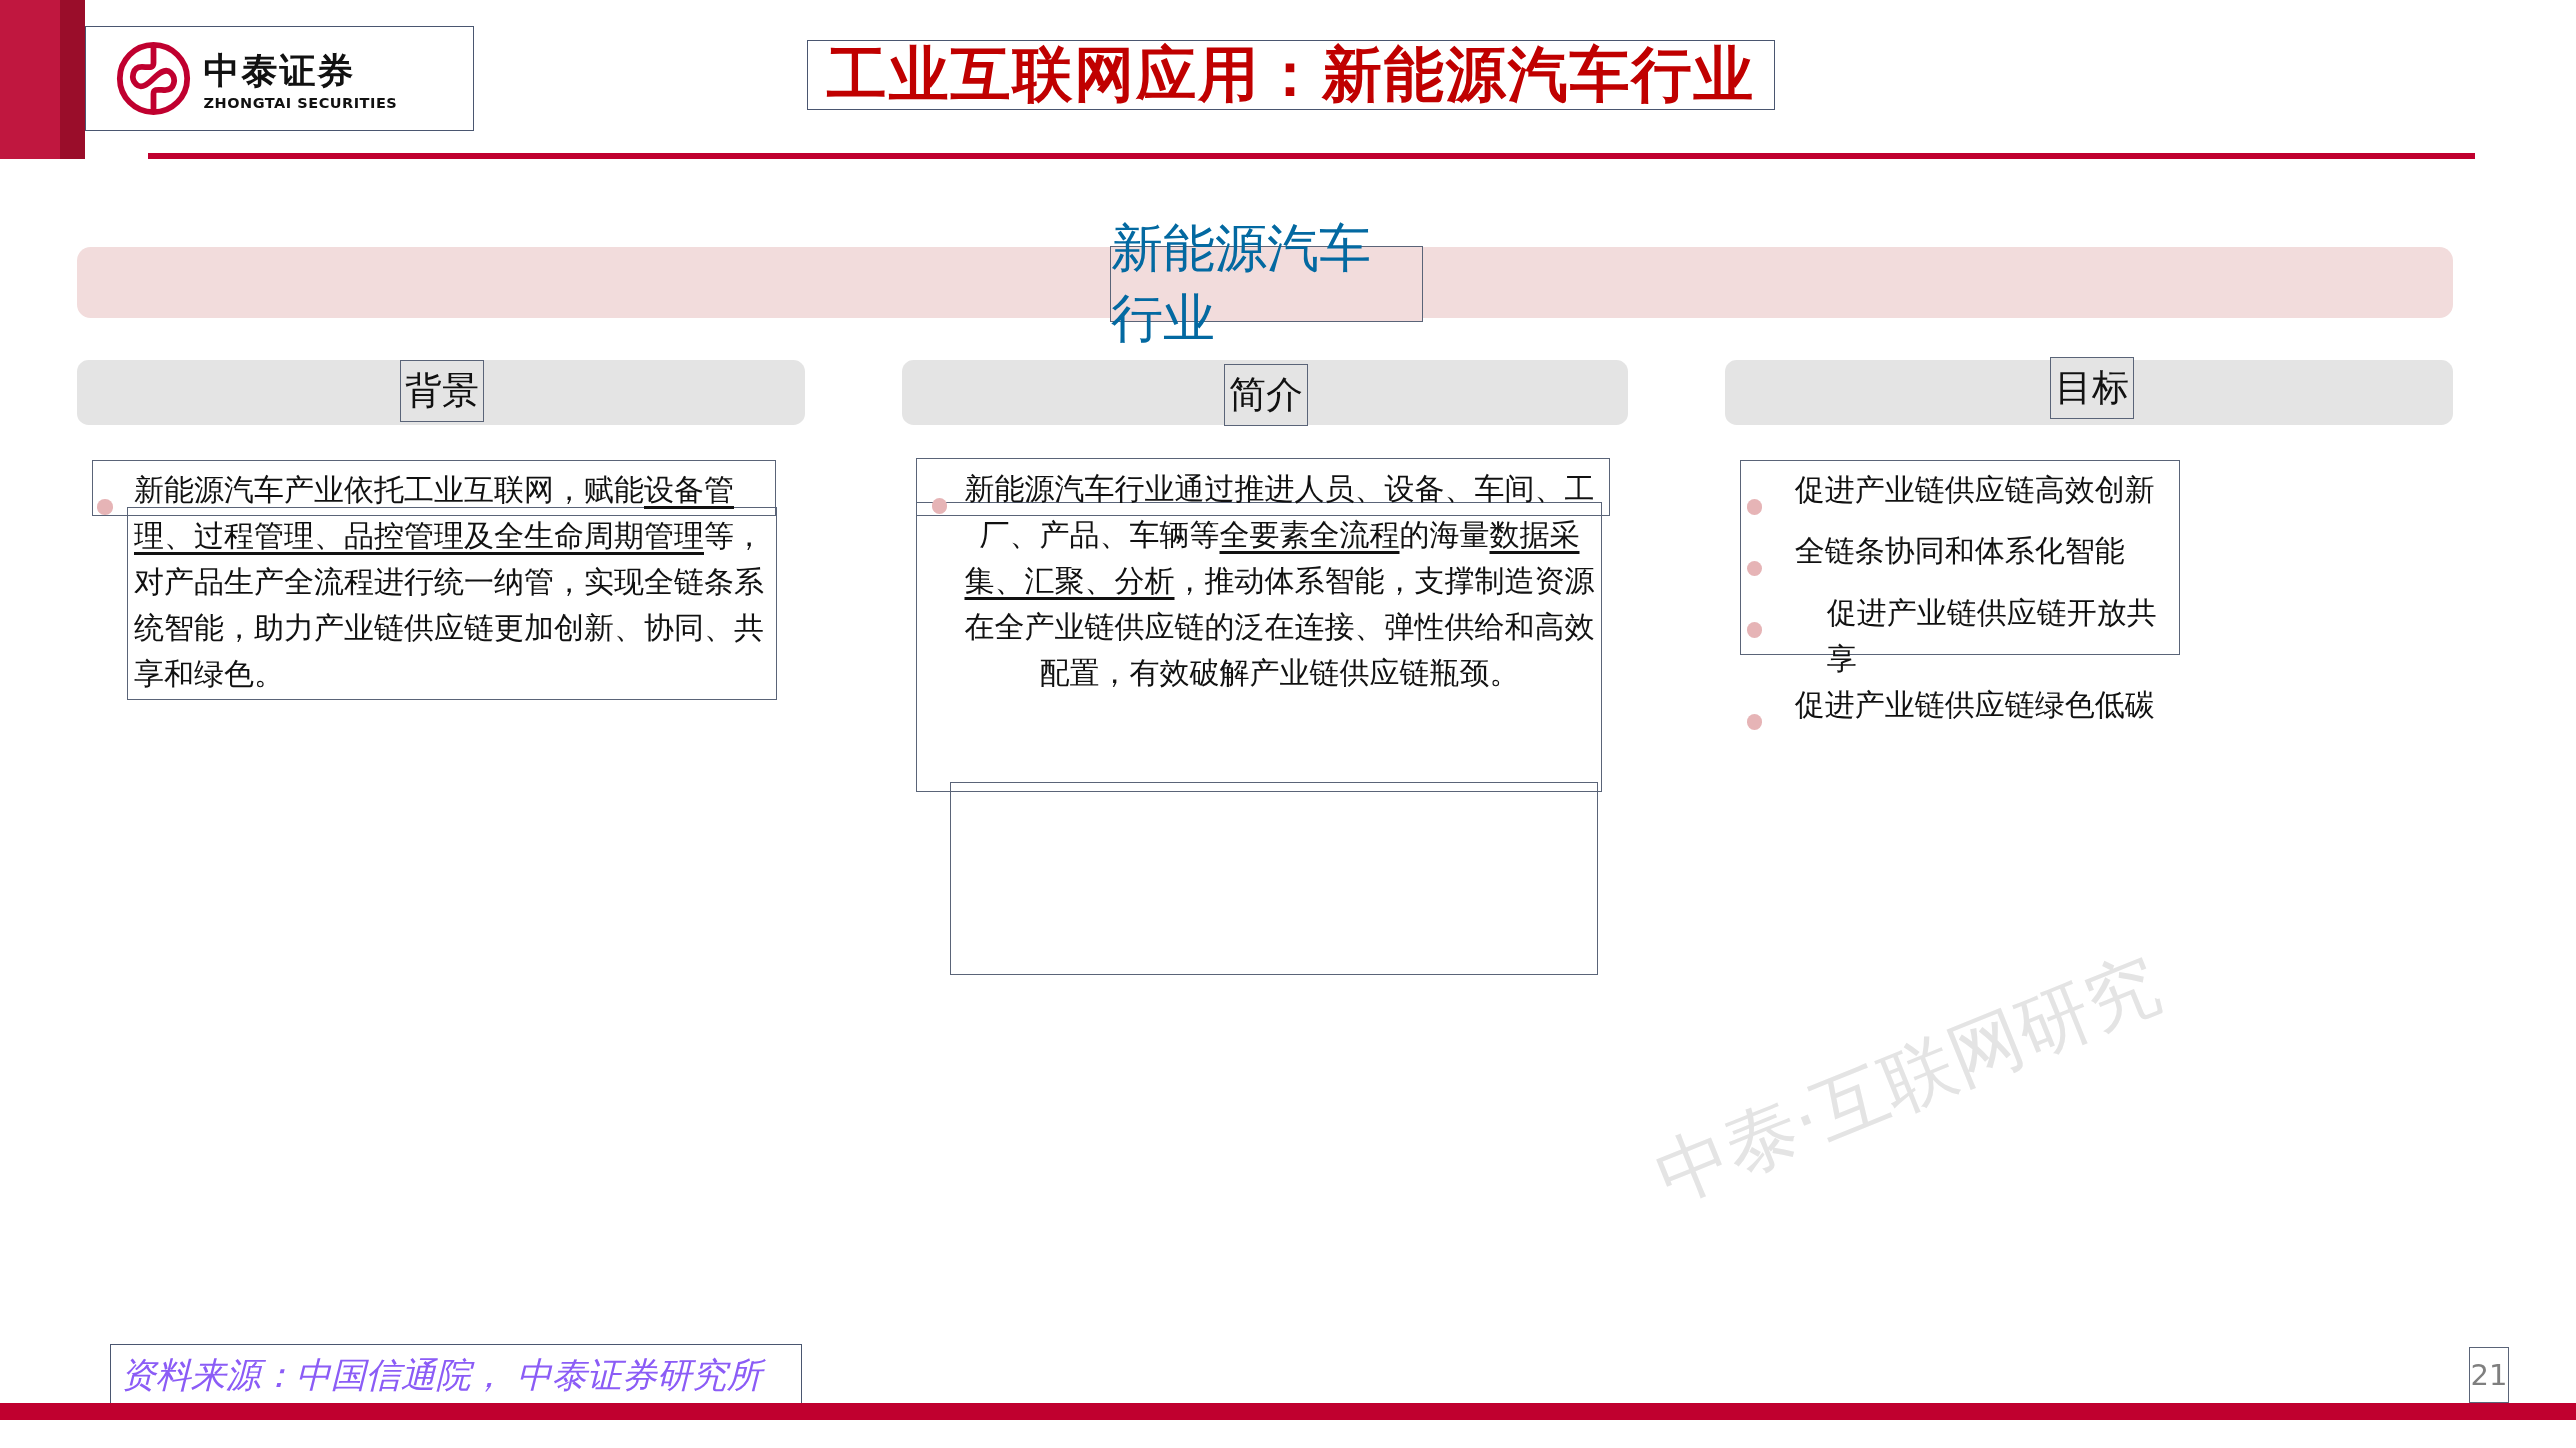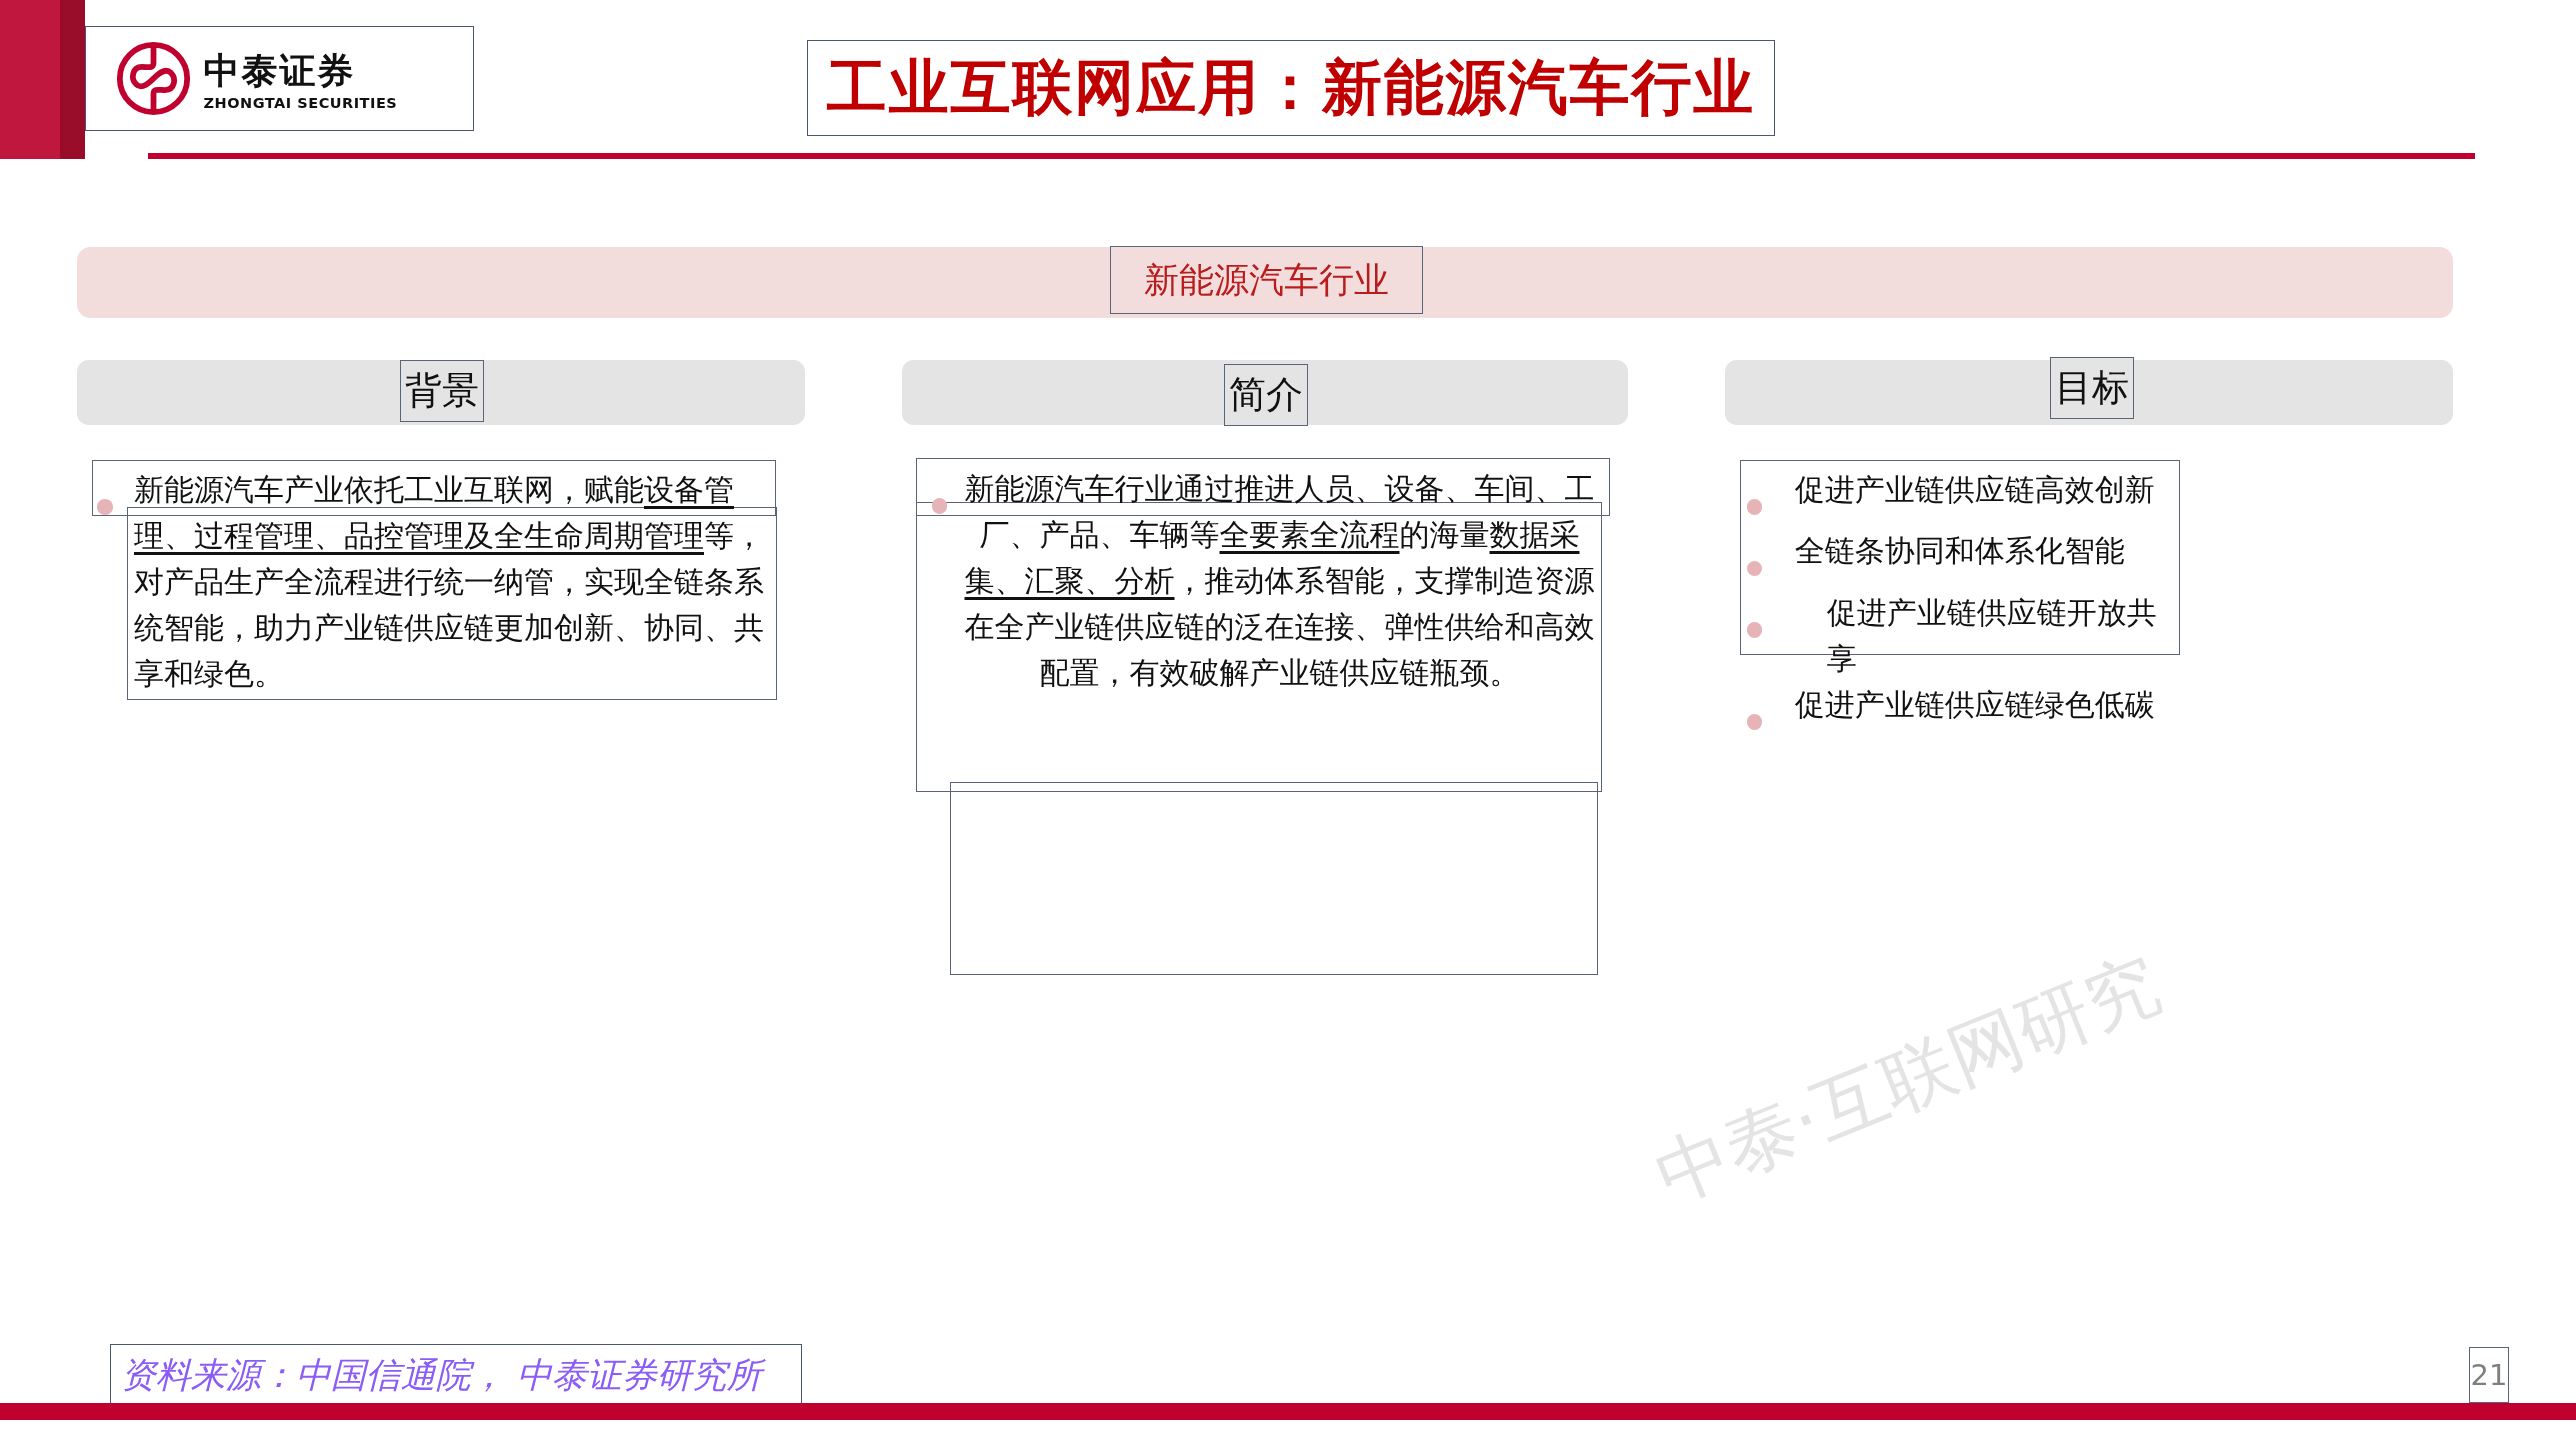--- a/index.html
+++ b/index.html
@@ -15,32 +15,32 @@
   .logo-box {
     left:85px; top:26px; width:389px; height:105px;
     border:1.9px solid #4a5670; box-sizing:border-box; background:#fff;
     display:flex; align-items:center;
   }
   .logo-mark { margin-left:29px; width:77px; height:77px; }
   .logo-text { margin-left:11.6px; display:flex; flex-direction:column; }
   .logo-cn { font-size:36px; font-weight:bold; letter-spacing:1.9px; line-height:48px; color:#111; }
   .logo-en { font-size:14.5px; font-weight:bold; letter-spacing:0.5px; color:#111; }
   .title-box {
-    left:807px; top:40px; width:968px; height:96px;
+    left:807px; top:40px; width:968px; height:70px;
     border:1.9px solid #4a5670; box-sizing:border-box; background:#fff;
     display:flex; align-items:center; justify-content:center;
   }
   .title-text { font-size:60px; font-weight:bold; color:#C00000; letter-spacing:1.9px; }
   .top-line { left:148px; top:153px; width:2327px; height:5.8px; background:#C0002F; }
   .pink-bar { left:77px; top:247px; width:2376px; height:71px; background:#F2DCDC; border-radius:13.5px; }
   .center-label {
-    left:1110px; top:246px; width:313px; height:68px;
+    left:1110px; top:246px; width:313px; height:76px;
     border:1.9px solid #5a6478; box-sizing:border-box;
     display:flex; align-items:center; justify-content:center;
-    font-size:35px; color:#b91c1c; background:#F2DCDC;
+    font-size:52px; color:#0369a1; background:#F2DCDC;
   }
   .gray-bar { top:360px; height:65px; background:#E4E4E4; border-radius:11.6px; }
   .col-label {
     border:1.9px solid #5a6478; box-sizing:border-box; background:#E4E4E4;
     display:flex; align-items:center; justify-content:center;
     font-size:37px; color:#111; height:62px; padding:0 3.9px;
   }
   .text-block { font-size:30px; line-height:46px; color:#111; }
   .bullet { display:inline-block; width:15.5px; height:15.5px; border-radius:50%; background:#E6B4B6; vertical-align:middle; }
   .frame { border:1.9px solid #5a6478; box-sizing:border-box; }

